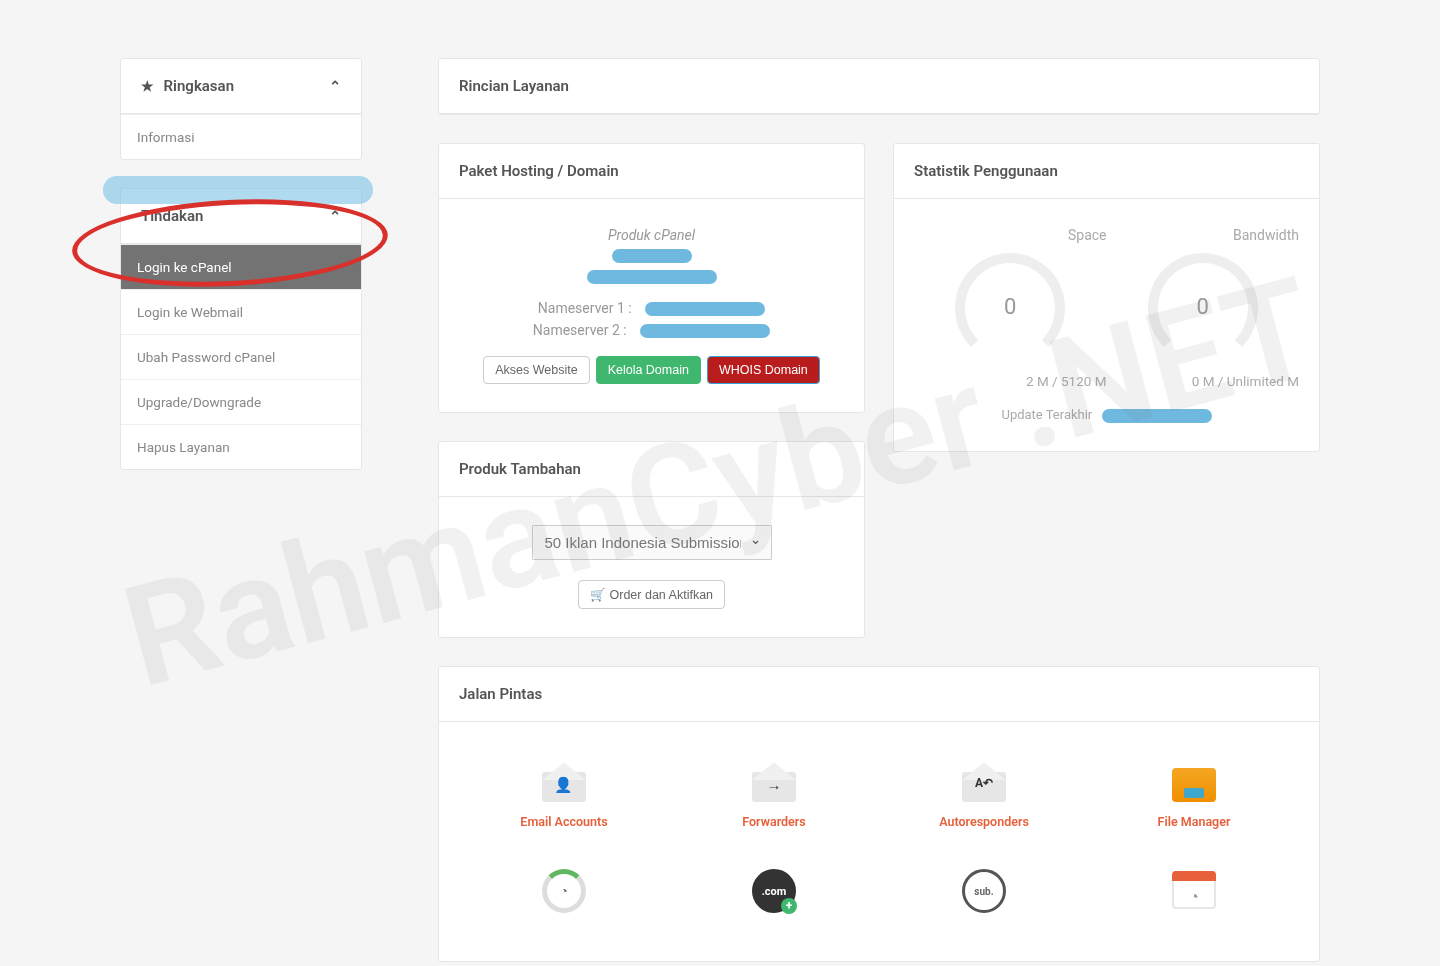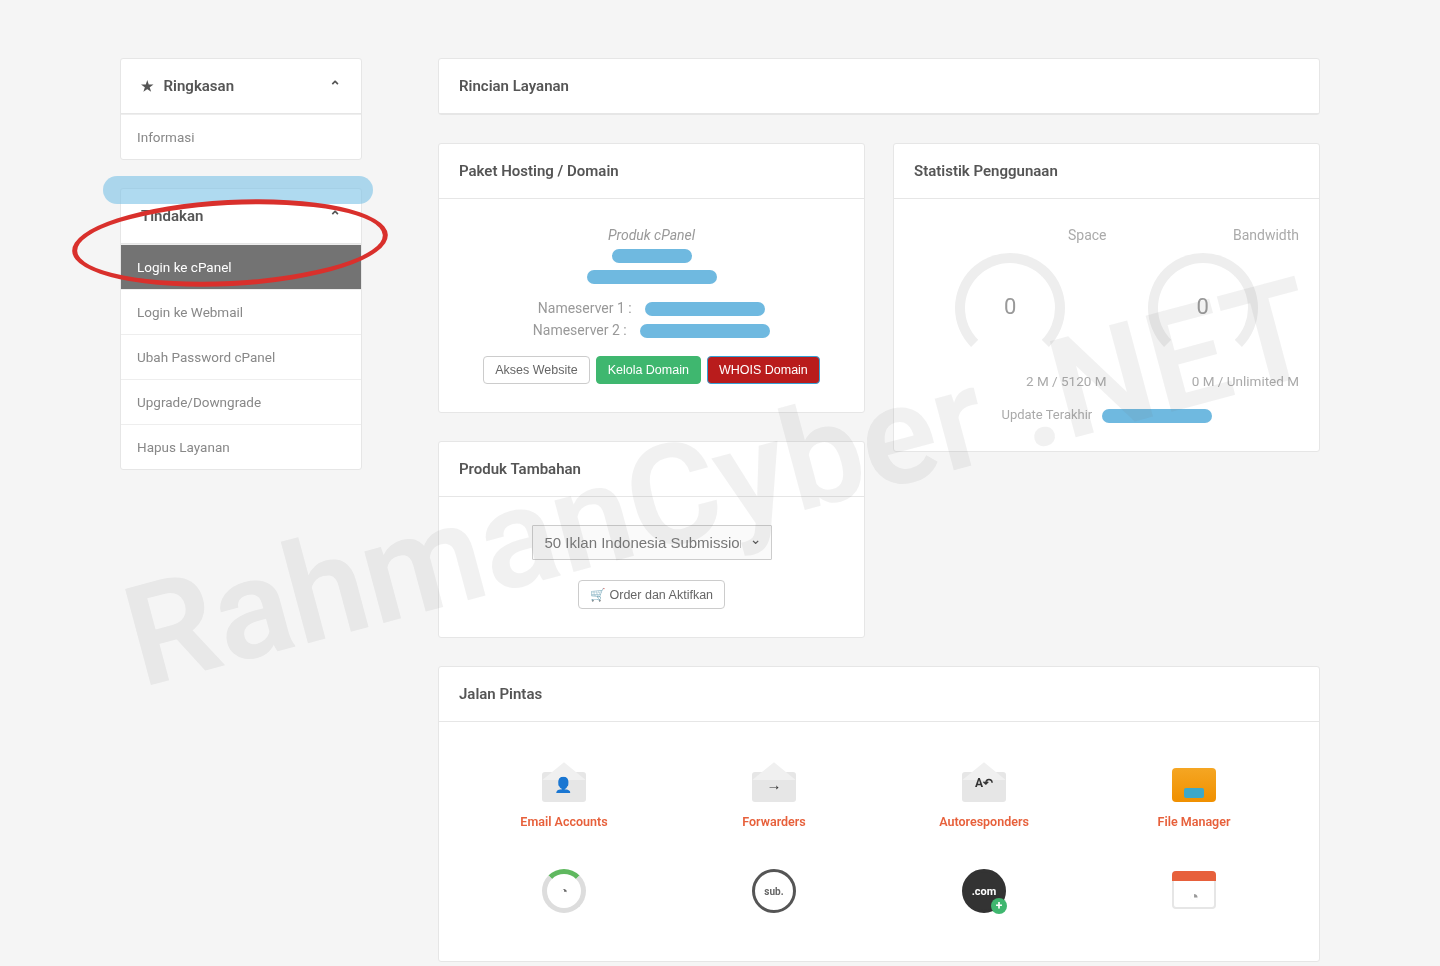--- a/index.html
+++ b/index.html
@@ -418,28 +418,28 @@
         </div>
         <div class="shortcut">
           <div class="shortcut-icon">
               <div class="backup-ring">
                 <span style="font-size:12px;">◔</span>
               </div>
             </div>
         </div>
         <div class="shortcut">
           <div class="shortcut-icon">
+              <div class="circle dark green-dot">.com</div>
+            </div>
+        </div>
+        <div class="shortcut">
+          <div class="shortcut-icon">
               <div class="circle">
                 <span style="font-size:10px;font-weight:bold;">sub.</span>
               </div>
-            </div>
-        </div>
-        <div class="shortcut">
-          <div class="shortcut-icon">
-              <div class="circle dark green-dot">.com</div>
             </div>
         </div>
         <div class="shortcut">
           <div class="shortcut-icon">
               <div class="cron"></div>
             </div>
         </div>
       </div>
     </div>
   </div>

